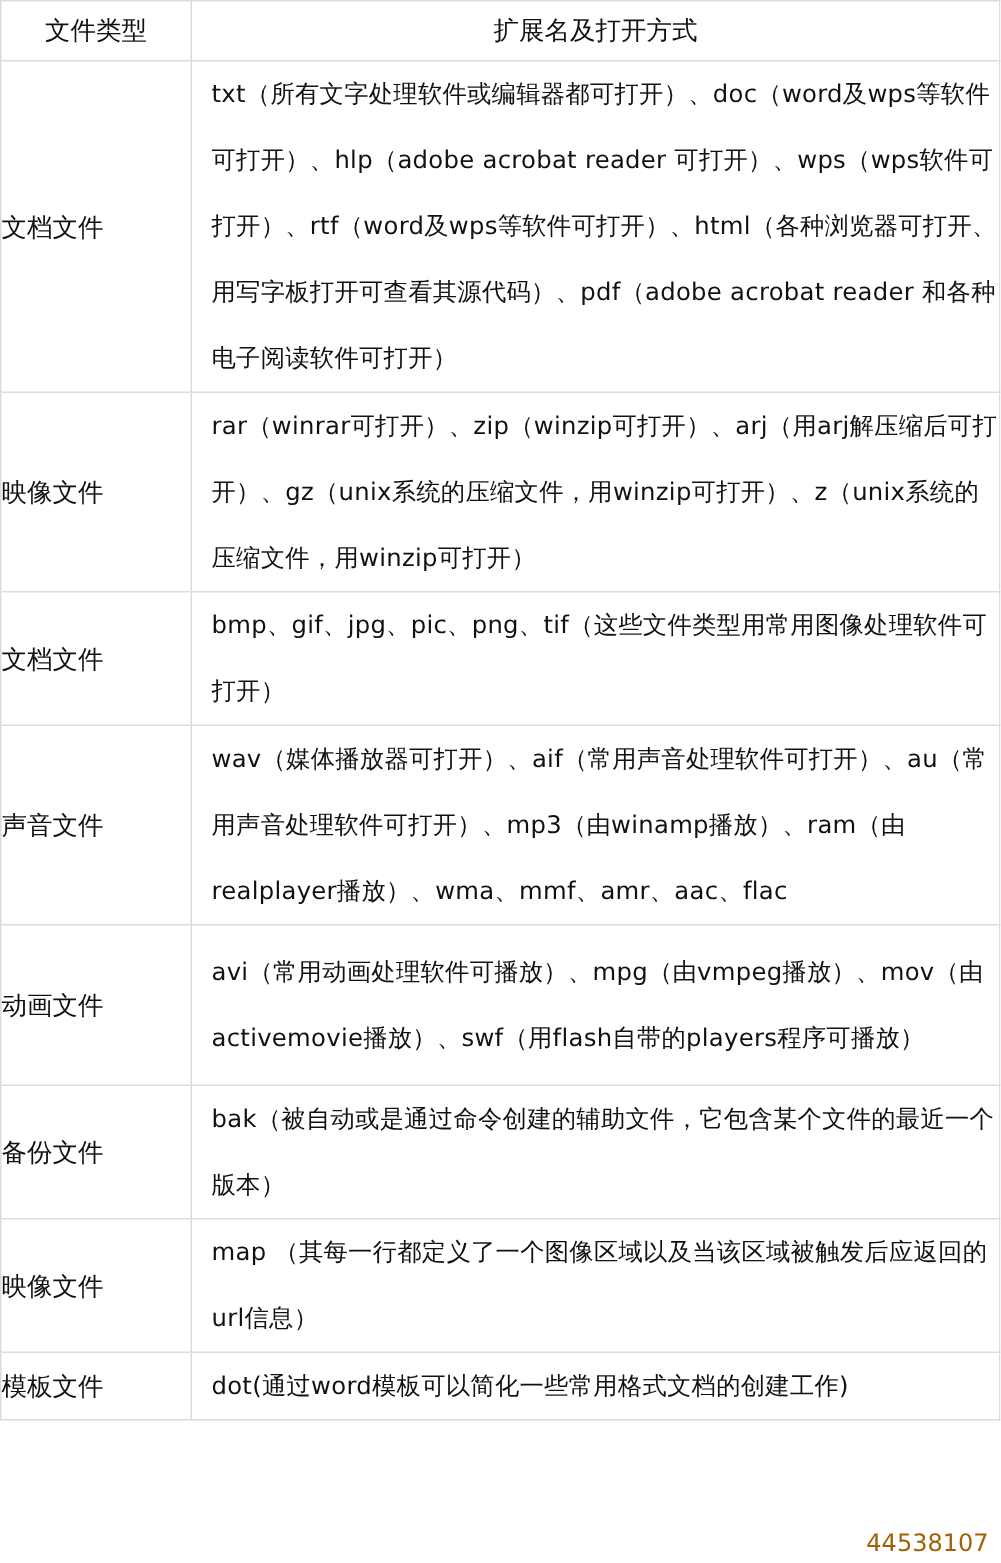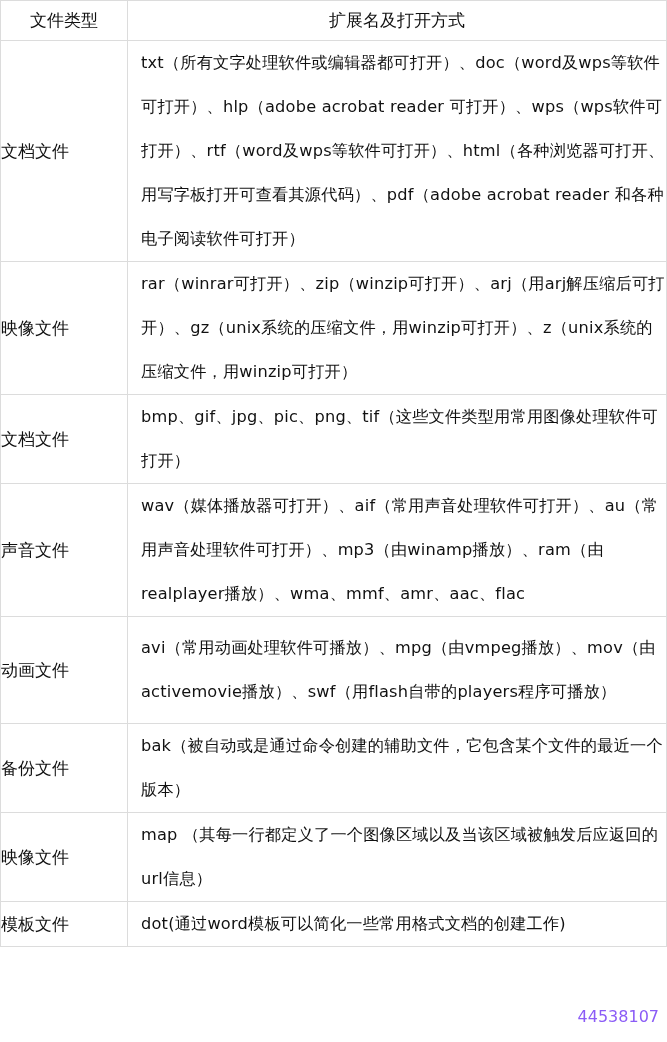--- a/index.html
+++ b/index.html
@@ -3,21 +3,21 @@
 <meta charset="utf-8">
 <style>
   html, body { margin:0; padding:0; background:#fff; }
   body { width:667px; height:1042px; overflow:hidden; position:relative;
          font-family:"DejaVu Sans", sans-serif; color:#111; }
   table { border-collapse:collapse; width:667px; table-layout:fixed; }
   td, th { border:1px solid #dcdcdc; padding:0; vertical-align:middle; }
   td.type { width:126px; text-align:left; font-size:17px; }
   td.desc { padding:0 0 0 13px; font-size:16.2px; line-height:44px; letter-spacing:0.2px; }
   th { font-weight:normal; font-size:17px; height:39px;margin-top:48px; }
-  .wm { position:absolute; right:8px; bottom:16px; color:#8b5cf6; font-size:16px; }
+  .wm { position:absolute; right:8px; bottom:4px; color:#a16207; font-size:16px; }
 </style>
 </head>
 <body>
 
 <table>
   <tbody>
       <tr>
     <th style="width:126px">文件类型</th>
     <th>扩展名及打开方式</th>
   </tr>

